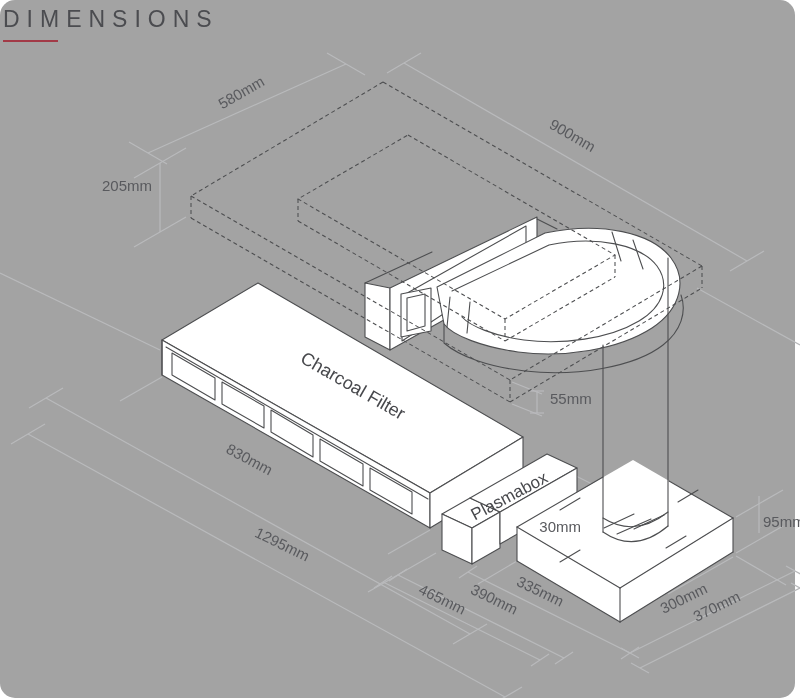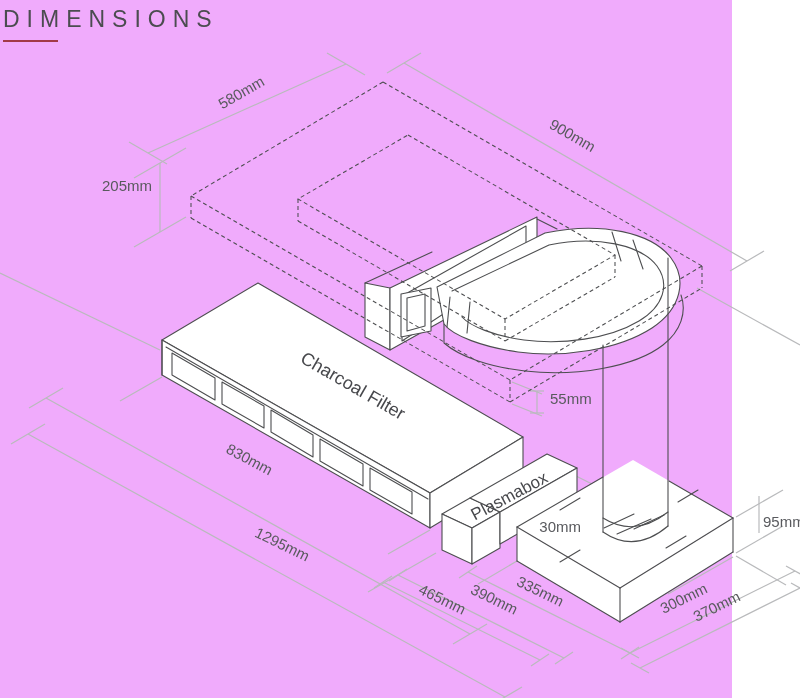--- a/index.html
+++ b/index.html
@@ -1,17 +1,17 @@
 <!DOCTYPE html>
 <html><head>
 <meta charset="utf-8">
 <style>
   html,body{margin:0;padding:0;background:#ffffff;}
   body{width:800px;height:698px;position:relative;font-family:"Liberation Sans",sans-serif;overflow:hidden;}
-  .page{width:732px;height:698px;position:relative;background:#f0abfc;}
+  .page{width:795px;height:698px;position:relative;background:#a3a3a3;border-radius:15px;}
   .title-block{position:absolute;left:3px;top:6px;}
   .title-block h1{
     margin:0;font-size:23px;font-weight:400;letter-spacing:7px;
     color:#4b4c50;font-family:"Liberation Sans",sans-serif;
   }
   .title-rule{width:55px;height:2px;background:#a23a47;margin-top:7px;}
   svg{position:absolute;left:0;top:0;}
   .obj{stroke:#4d4e50;stroke-width:1.1;fill:none;stroke-linejoin:round;stroke-linecap:round;}
   .objf{stroke:#4d4e50;stroke-width:1.1;fill:#ffffff;stroke-linejoin:round;}
   .fillonly{fill:#ffffff;stroke:none;}

